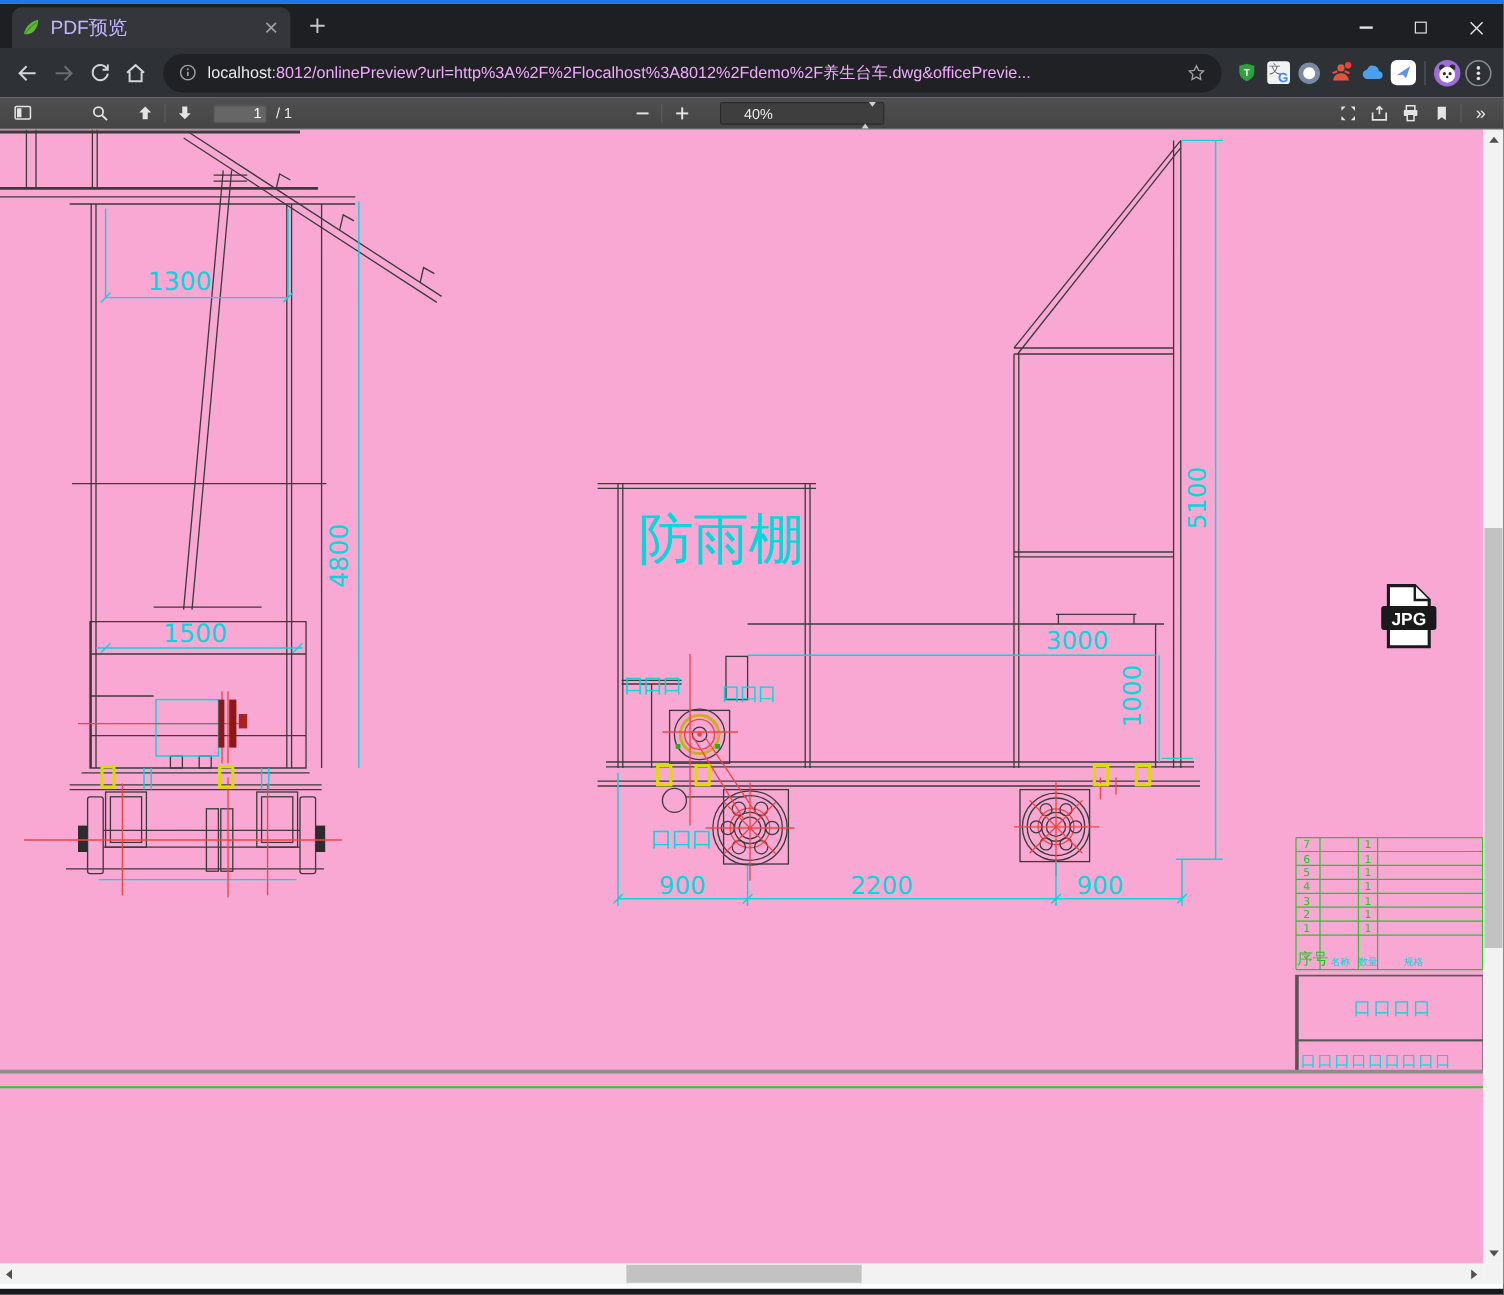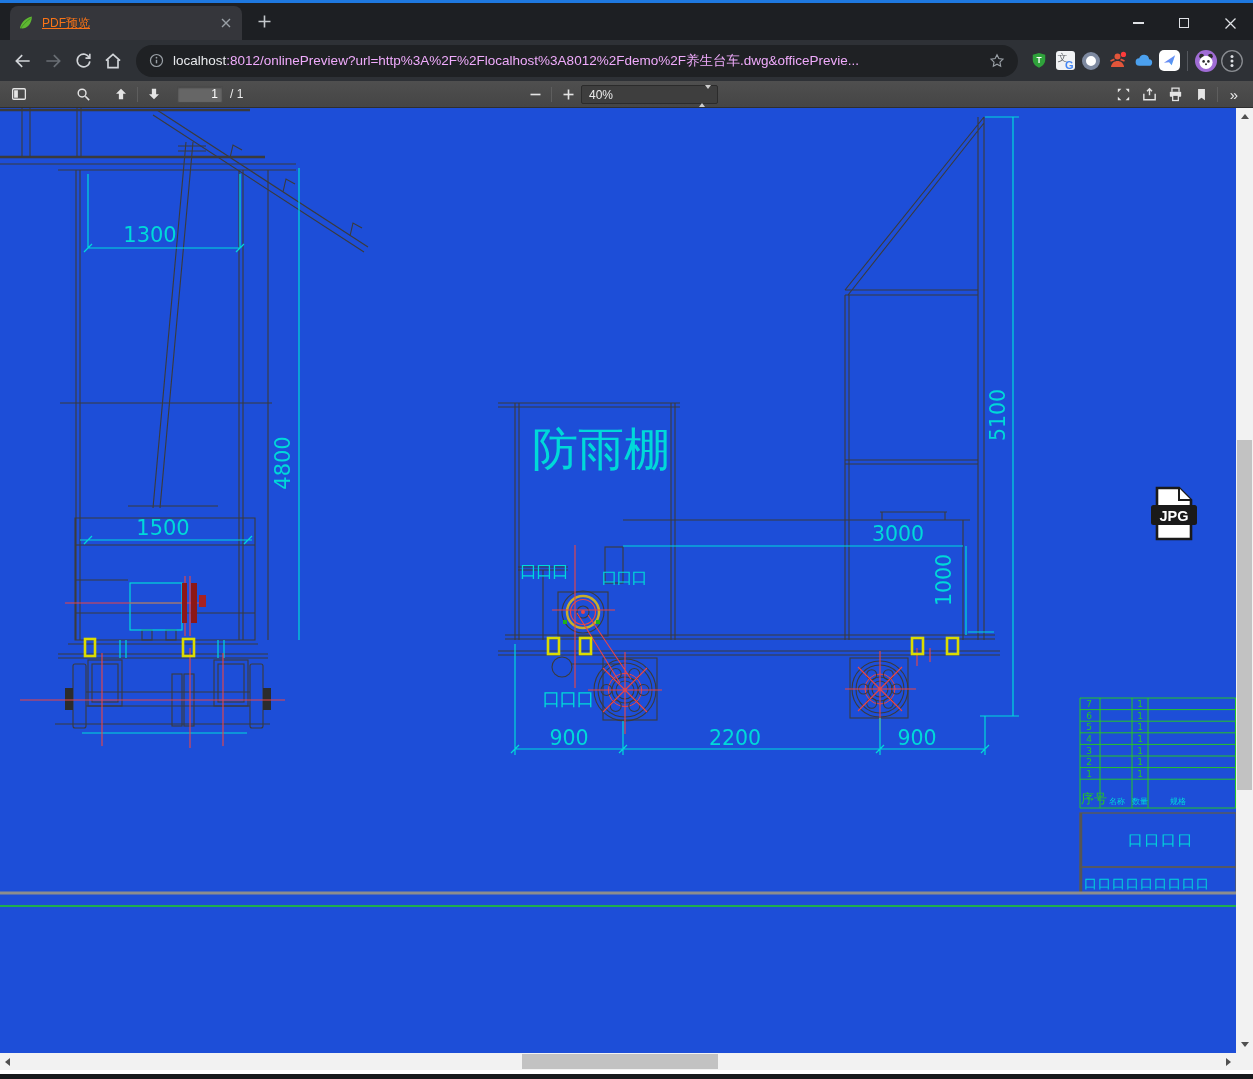--- a/index.html
+++ b/index.html
@@ -6,21 +6,21 @@
   html,body { background:#000; }
   body { font-family:"Liberation Sans", sans-serif; }
   .window { position:relative; width:1253px; height:1079px; background:#fff; overflow:hidden; }
 
   
   .accent-strip { height:3px; background:#1e78e0; }
   .tab-bar { height:37px; background:#1d1f23; display:flex; align-items:center; position:relative; }
   .tab { margin-left:10px; margin-top:3px; width:232px; height:34px; background:#35363b; border-radius:8px 8px 0 0;
          display:flex; align-items:center; padding:0 8px; align-self:flex-end; }
   .tab-fav { width:16px; height:16px; flex:0 0 16px; }
-  .tab-title { color:#f97316; font-size:12px; margin-left:8px; flex:1; white-space:nowrap; overflow:hidden;text-decoration:underline; }
+  .tab-title { color:#c4b5fd; font-size:16px; margin-left:8px; flex:1; white-space:nowrap; overflow:hidden; }
   .tab-close { width:17px; height:17px; display:flex; align-items:center; justify-content:center; border-radius:50%; }
   .new-tab { width:28px; height:28px; margin-left:8px; display:flex; align-items:center; justify-content:center; }
   .win-controls { position:absolute; right:0; top:3px; height:34px; display:flex; }
   .win-btn { width:46px; height:100%; display:flex; align-items:center; justify-content:center; }
   .min-glyph { width:11px; height:2px; background:#dfe1e5; }
   .max-glyph { width:10px; height:10px; border:1.6px solid #dfe1e5; }
 
   
   .address-bar { height:41px; background:#2e3136; display:flex; align-items:center; padding:0 8px; }
   .nav-btn { width:30px; height:30px; display:flex; align-items:center; justify-content:center; border-radius:50%; flex:0 0 auto; }
@@ -42,31 +42,31 @@
   .pdf-toolbar { height:27px; background:linear-gradient(#4f4f4f,#454545); border-bottom:1px solid #2e2e2e;
                  display:flex; align-items:center; position:relative; color:#ececec; font-size:12px; }
   .tbtn { width:26px; height:25px; display:flex; align-items:center; justify-content:center; }
   .tb-divider { width:1px; height:15px; background:#5e5e5e; margin:0 3px; }
   .page-input { width:46px; height:17px; background:#666; border:1px solid #4a4a4a; border-radius:2px; color:#fff;
                 font-size:12px; text-align:right; padding:0 4px; box-shadow:inset 0 1px 2px rgba(0,0,0,.35);
                 font-family:"Liberation Sans", sans-serif; }
   .page-total { margin-left:7px; }
   .zoom-group { position:absolute; left:522px; top:0; height:27px; display:flex; align-items:center; }
   .zoom-select { width:137px; height:19px; background:#3e3e3e; border:1px solid #2b2b2b; border-radius:2px;
-                 display:flex; align-items:center; padding:0 7px; margin-left:0; position:relative; }
+                 display:flex; align-items:center; padding:0 19px; margin-left:19px; position:relative; }
   .zoom-arrows { position:absolute; right:6px; top:3px; }
   .zoom-arrows .up { width:0; height:0; border-left:3.5px solid transparent; border-right:3.5px solid transparent;
                      border-bottom:4px solid #cfcfcf; margin-bottom:2px; }
   .zoom-arrows .dn { width:0; height:0; border-left:3.5px solid transparent; border-right:3.5px solid transparent;
                      border-top:4px solid #cfcfcf; }
   .right-tools { position:absolute; right:6px; top:0; height:27px; display:flex; align-items:center; }
   .more-glyph { font-size:15px; color:#ececec; }
 
   
-  .content { position:absolute; top:108px; left:0; width:1236px; height:945px; background:#1d4ed8; overflow:hidden; }
+  .content { position:absolute; top:108px; left:0; width:1236px; height:945px; background:#f9a8d4; overflow:hidden; }
   .v-scroll { position:absolute; top:108px; right:0; width:17px; height:945px; background:#f2f2f2; }
   .v-thumb { position:absolute; left:1px; top:332px; width:15px; height:350px; background:#c2c2c2; }
   .scroll-arrow { position:absolute; width:0; height:0; }
   .va-up { left:4.5px; top:6px; border-left:4px solid transparent; border-right:4px solid transparent; border-bottom:5px solid #505050; }
   .va-dn { left:4.5px; bottom:6px; border-left:4px solid transparent; border-right:4px solid transparent; border-top:5px solid #505050; }
   .h-scroll { position:absolute; top:1053px; left:0; width:1236px; height:17px; background:#f2f2f2; }
   .h-thumb { position:absolute; top:1px; left:522px; width:196px; height:15px; background:#c2c2c2; }
   .ha-l { top:4.5px; left:5px; border-top:4px solid transparent; border-bottom:4px solid transparent; border-right:5px solid #505050; }
   .ha-r { top:4.5px; right:5px; border-top:4px solid transparent; border-bottom:4px solid transparent; border-left:5px solid #505050; }
   .corner { position:absolute; top:1053px; right:0; width:17px; height:17px; background:#f2f2f2; }

